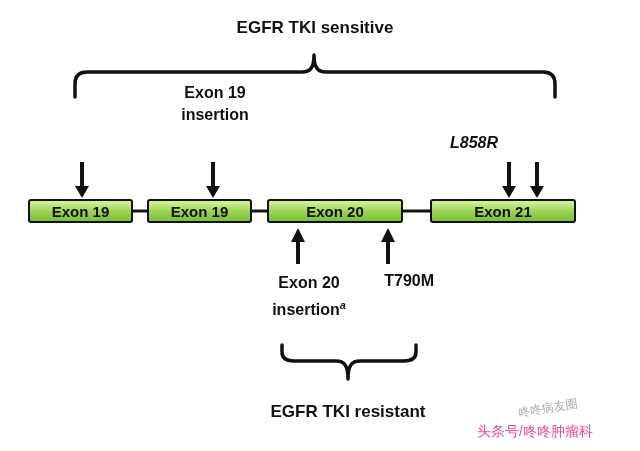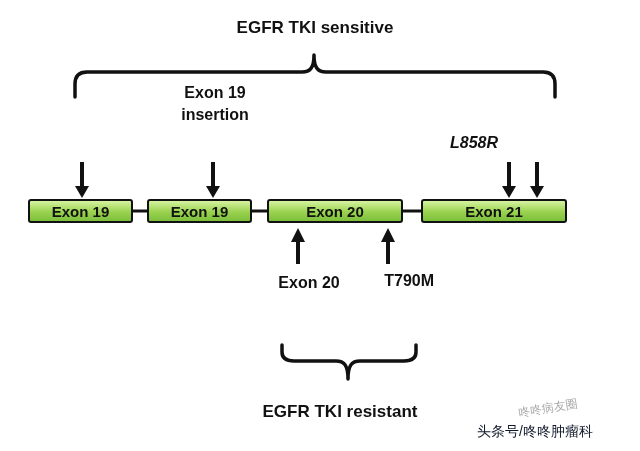--- a/index.html
+++ b/index.html
@@ -10,43 +10,43 @@
     font-family:"Liberation Sans","DejaVu Sans",sans-serif;
     overflow:hidden;
     padding-left:12px;
   }
   svg.overlay{
     position:absolute;left:0;top:0;width:640px;height:451px;
     z-index:1;
   }
   .txt{position:absolute;z-index:2;color:#111;font-weight:bold;}
   .title-sensitive{left:115px;top:18px;width:400px;text-align:center;font-size:17px;}
-  .title-resistant{left:240px;top:402px;width:200px;text-align:center;font-size:17px;}
+  .title-resistant{left:248px;top:402px;width:200px;text-align:center;font-size:17px;}
   .lbl-g719x{left:40px;top:134px;width:84px;text-align:center;font-size:16px;}
   .lbl-exon19note{left:155px;top:82px;width:120px;text-align:center;font-size:16px;line-height:22px;}
   .lbl-l858r{left:434px;top:134px;width:80px;text-align:center;font-size:16px;font-style:italic;}
   .lbl-l861q{left:521px;top:134px;width:82px;text-align:center;font-size:16px;}
   .lbl-exon20ins{left:253px;top:272px;width:112px;text-align:center;font-size:16px;line-height:22px;}
   .lbl-exon20ins sup{font-size:11px;font-style:italic;}
   .lbl-t790m{left:350px;top:272px;width:84px;text-align:right;font-size:16px;}
   .exon-box{
     position:absolute;z-index:2;top:199px;height:24px;
     border:2px solid #111111;border-radius:3px;
     background:linear-gradient(180deg,#d6f3a1 0%,#9ad24f 55%,#7cbf3b 100%);
     display:flex;align-items:center;justify-content:center;
     font-size:15px;font-weight:bold;color:#111;
     box-sizing:border-box;
   }
   .exon-18{left:28px;width:105px;}
   .exon-19{left:147px;width:105px;}
   .exon-20{left:267px;width:136px;}
-  .exon-21{left:421px;width:146px;}
+  .exon-21{left:430px;width:146px;}
   .watermark{position:absolute;z-index:2;color:#9a9a9a;font-weight:normal;}
   .wm1{left:518px;top:400px;font-size:12px;transform:rotate(-9deg);color:#ababab;}
-  .wm2{left:477px;top:423px;font-size:14px;color:#0f172a;}
+  .wm2{left:477px;top:423px;font-size:14px;color:#ec4899;}
 </style>
 </head>
 <body>
 
 <div class="canvas">
 
   <svg class="overlay" viewBox="0 0 640 451">
 
     <line x1="30" y1="211" x2="564" y2="211" stroke="#111111" stroke-width="3"></line>
 
@@ -100,19 +100,20 @@
   </div>
   <div class="exon-box exon-20">
     <span>Exon 20</span>
   </div>
   <div class="exon-box exon-21">
     <span>Exon 21</span>
   </div>
 
   <div class="txt lbl-exon20ins">
     <div>Exon 20</div>
+    <div><span>insertion</span><sup>a</sup></div>
   </div>
   <div class="txt lbl-t790m">T790M</div>
 
   <div class="watermark wm1">咚咚病友圈</div>
   <div class="watermark wm2">头条号/咚咚肿瘤科</div>
 
 </div>
 
 </body></html>

